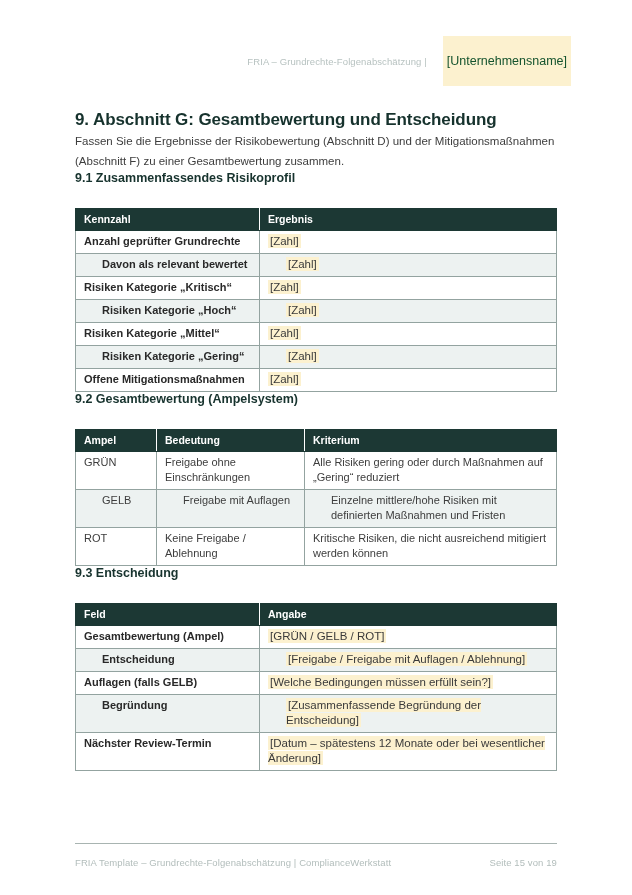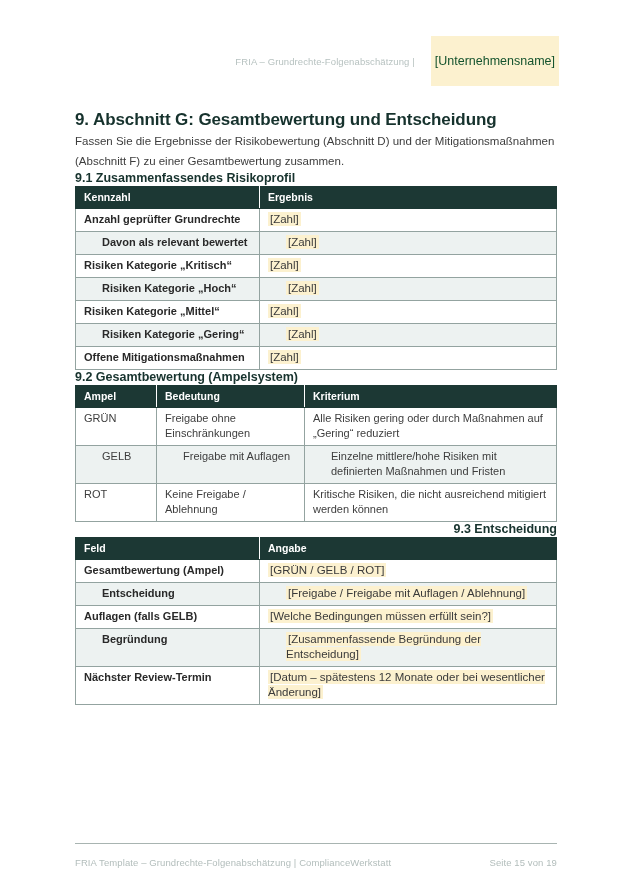--- a/index.html
+++ b/index.html
@@ -1,34 +1,34 @@
 <!DOCTYPE html>
 <html lang="de"><head>
 <meta charset="utf-8">
 <style>
   html,body{margin:0;padding:0;background:#ffffff;}
   body{font-family:"Liberation Sans","DejaVu Sans",sans-serif;color:#3b3b3b;}
   .page{position:relative;width:632px;height:895px;background:#ffffff;overflow:hidden;margin:0 auto;}
 
   
-  .doc-header{position:absolute;top:36px;right:73px;display:flex;align-items:center;white-space:nowrap;}
+  .doc-header{position:absolute;top:36px;right:61px;display:flex;align-items:center;white-space:nowrap;}
   .doc-header .doc-label{font-size:9.5px;color:#b7c2c0;letter-spacing:.1px;}
   .doc-header .company{font-size:12.5px;color:#14532d;background:#fcf1cf;padding:18px 4px;margin-left:16px;}
 
   .content{padding:0 75px;}
 
   h1.page-title{margin:0;padding-top:108px;font-size:17px;line-height:23px;font-weight:bold;color:#16322d;letter-spacing:-.1px;}
   .intro{margin-top:0;font-size:11.5px;line-height:20px;color:#3d3d3d;}
   h2.section-heading{margin:0;font-size:12.5px;line-height:15px;font-weight:bold;color:#17332e;}
   .h-s1{margin-top:20px;}
   .h-s2{margin-top:20px;}
-  .h-s3{margin-top:16px;text-align:right;}
+  .h-s3{margin-top:16px;}
 
   table{width:100%;border-collapse:collapse;table-layout:fixed;}
-  .tbl{margin-top:0;}
+  .tbl{margin-top:22px;}
   th,td{border:1px solid #93a3a0;text-align:left;vertical-align:top;}
   th{background:#1c3834;color:#ffffff;font-size:10.5px;line-height:13px;font-weight:bold;padding:4px 8px;border-color:#1c3834;border-right-color:#ffffff;}
   th:last-child{border-right-color:#1c3834;}
   td{font-size:11px;line-height:15px;padding:3px 8px 4px 8px;}
   tr.alt td{background:#edf2f1;padding-left:26px;}
   td.lbl{font-weight:bold;color:#292929;font-size:11px;}
   td.plain{color:#3d3d3d;}
   .hl{background:#fcf1cf;color:#3a3a3a;font-size:11.5px;padding:1px 2px;}
   .t1 col.c1{width:184px;}
   .t2 col.c1{width:81px;} .t2 col.c2{width:148px;}

